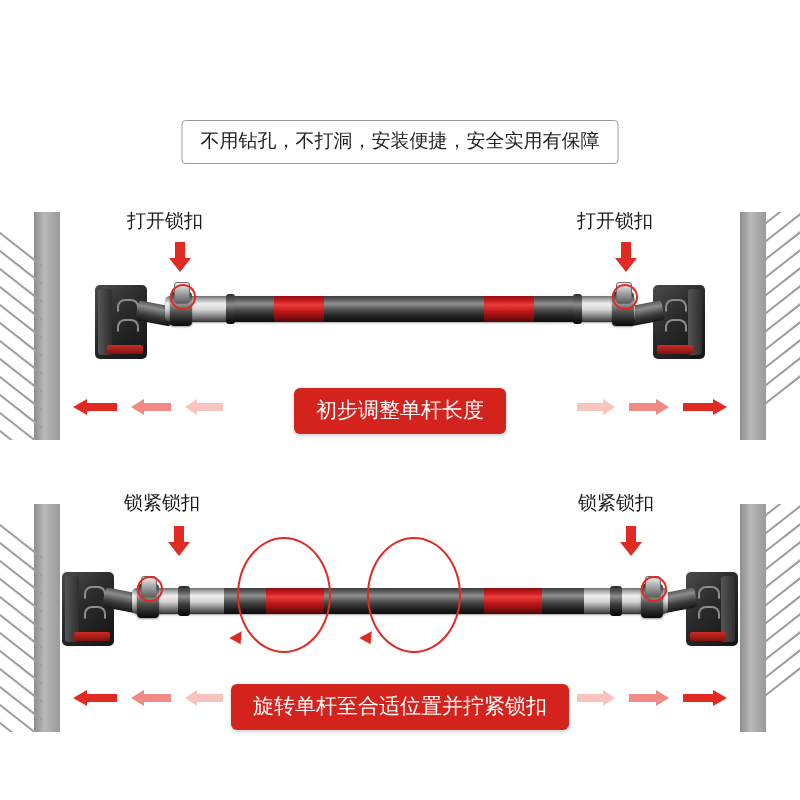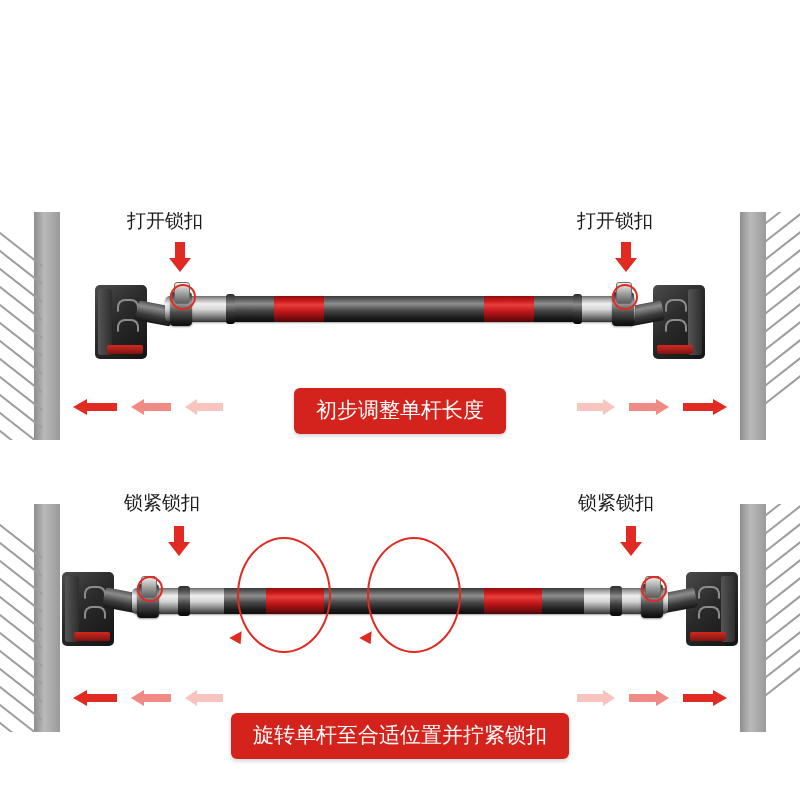--- a/index.html
+++ b/index.html
@@ -251,20 +251,21 @@
     border-left: 7px solid transparent;
     border-right: 7px solid transparent;
     border-top: 11px solid #e02a22;
   }
 </style>
 </head>
 <body>
 
 <div class="page">
 
+  <div class="subline">不用钻孔，不打洞，安装便捷，安全实用有保障</div>
 
   <div>
 
     <div class="wall" style="left:34px; top:212px; height:228px;"></div>
     <div class="hatch" style="left:0px; top:212px; height:228px;">
       <i style="top:6px"></i>
         <i style="top:24px"></i>
         <i style="top:42px"></i>
         <i style="top:60px"></i>
         <i style="top:78px"></i>
@@ -472,16 +473,16 @@
     </div>
     <div class="harrow" style="left:629px; top:690px; width:40px;">
       <div class="shaft" style="left:0; width:28px; background:#f08a84;"></div>
       <div class="tip" style="left:27px; border-left:13px solid #f08a84;"></div>
     </div>
     <div class="harrow" style="left:683px; top:690px; width:44px;">
       <div class="shaft" style="left:0; width:31px; background:#e02a22;"></div>
       <div class="tip" style="left:30px; border-left:14px solid #e02a22;"></div>
     </div>
 
-    <div class="pill" style="top:713px;">旋转单杆至合适位置并拧紧锁扣</div>
+    <div class="pill" style="top:684px;">旋转单杆至合适位置并拧紧锁扣</div>
   </div>
 
 </div>
 
 </body></html>

